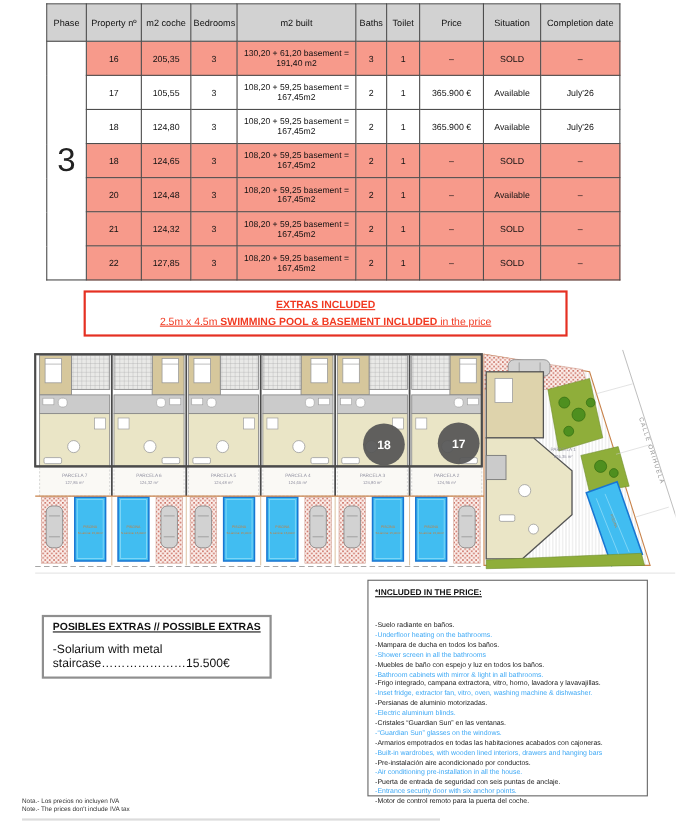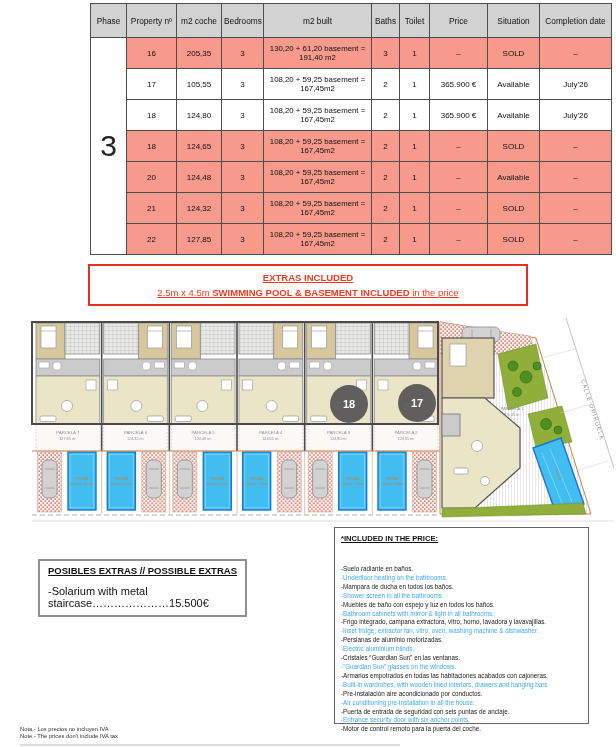--- a/index.html
+++ b/index.html
@@ -1,29 +1,29 @@
 <!DOCTYPE html>
 <html><head>
 <meta charset="utf-8">
 <style>
   * { margin:0; padding:0; box-sizing:border-box; }
   html,body { background:#fff; }
   body { width:616px; height:747px; position:relative; font-family:"Liberation Sans", sans-serif; overflow:hidden; }
 
   
-  table.props { position:absolute; left:42px; top:3px; width:521px; border-collapse:collapse; table-layout:fixed; font-size:8px; color:#111; text-align:center;margin-left:48px; }
+  table.props { position:absolute; left:42px; top:3px; width:521px; border-collapse:collapse; table-layout:fixed; font-size:8px; color:#111; text-align:center; }
   table.props th, table.props td { border:1.6px solid #4d4d4d; padding:1px 2px; vertical-align:middle; }
   table.props thead th { background:#d2d2d2; font-weight:normal; font-size:8.3px; height:34px; line-height:10px; }
   table.props tbody td { height:31px; background:#fff; }
   table.props tr.hl td { background:#f79a8b; }
   table.props td.built { white-space:pre-line; font-size:7.8px; line-height:9px; }
   table.props td.phase-cell, table.props tr.hl td.phase-cell { background:#fff; font-size:30px; font-weight:normal; color:#222; }
 
   
-  .extras-box { position:absolute; left:88px; top:264px; width:440px; height:42px; border:2px solid #e53022; display:flex; flex-direction:column; align-items:center; justify-content:center; gap:4px; color:#f13a22; background:#fff; }
+  .extras-box { position:absolute; left:76px; top:264px; width:440px; height:42px; border:2px solid #e53022; display:flex; flex-direction:column; align-items:center; justify-content:center; gap:4px; color:#f13a22; background:#fff; }
   .extras-title { font-size:9.5px; font-weight:bold; text-decoration:underline; }
   .extras-line2 { font-size:9.5px; text-decoration:underline; }
   .extras-line2 .b { font-weight:bold;margin-top:15px; }
 
   
   .plan-wrap { position:absolute; left:30px; top:318px; width:584px; height:210px; }
 
   
   .possible-box { position:absolute; left:38px; top:559px; width:209px; height:58px; border:2px solid #8f8f8f; background:#fff; padding:4px 8px; }
   .possible-title { font-size:9.5px; font-weight:bold; text-decoration:underline; text-align:center; color:#111; }

